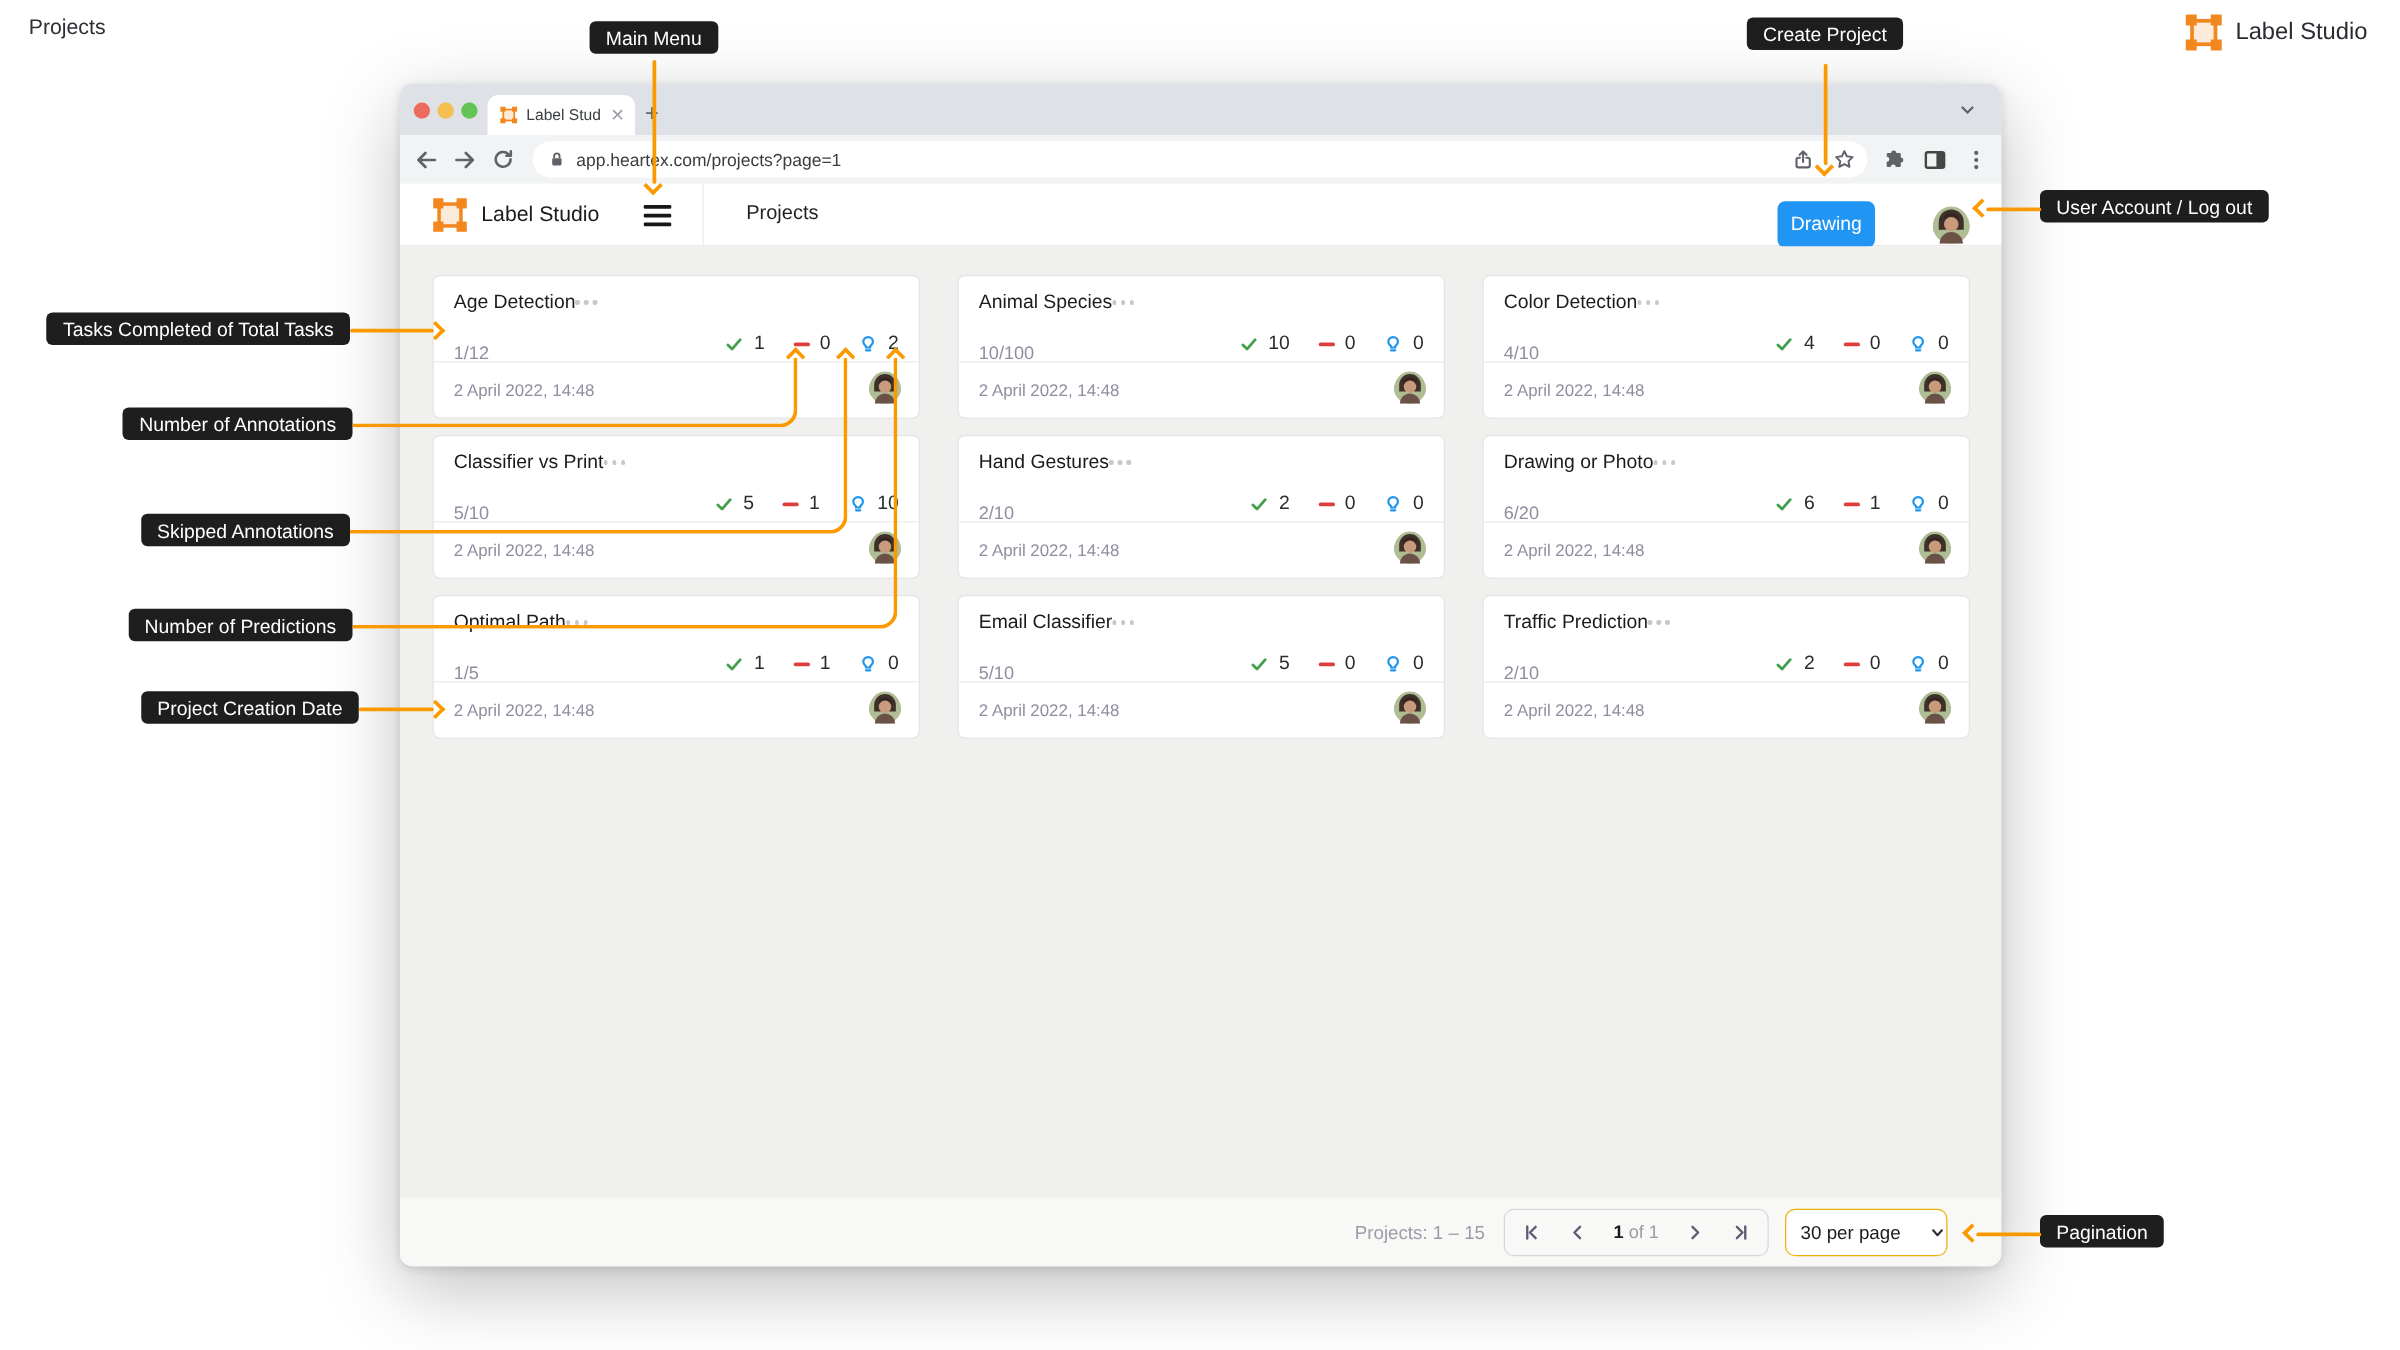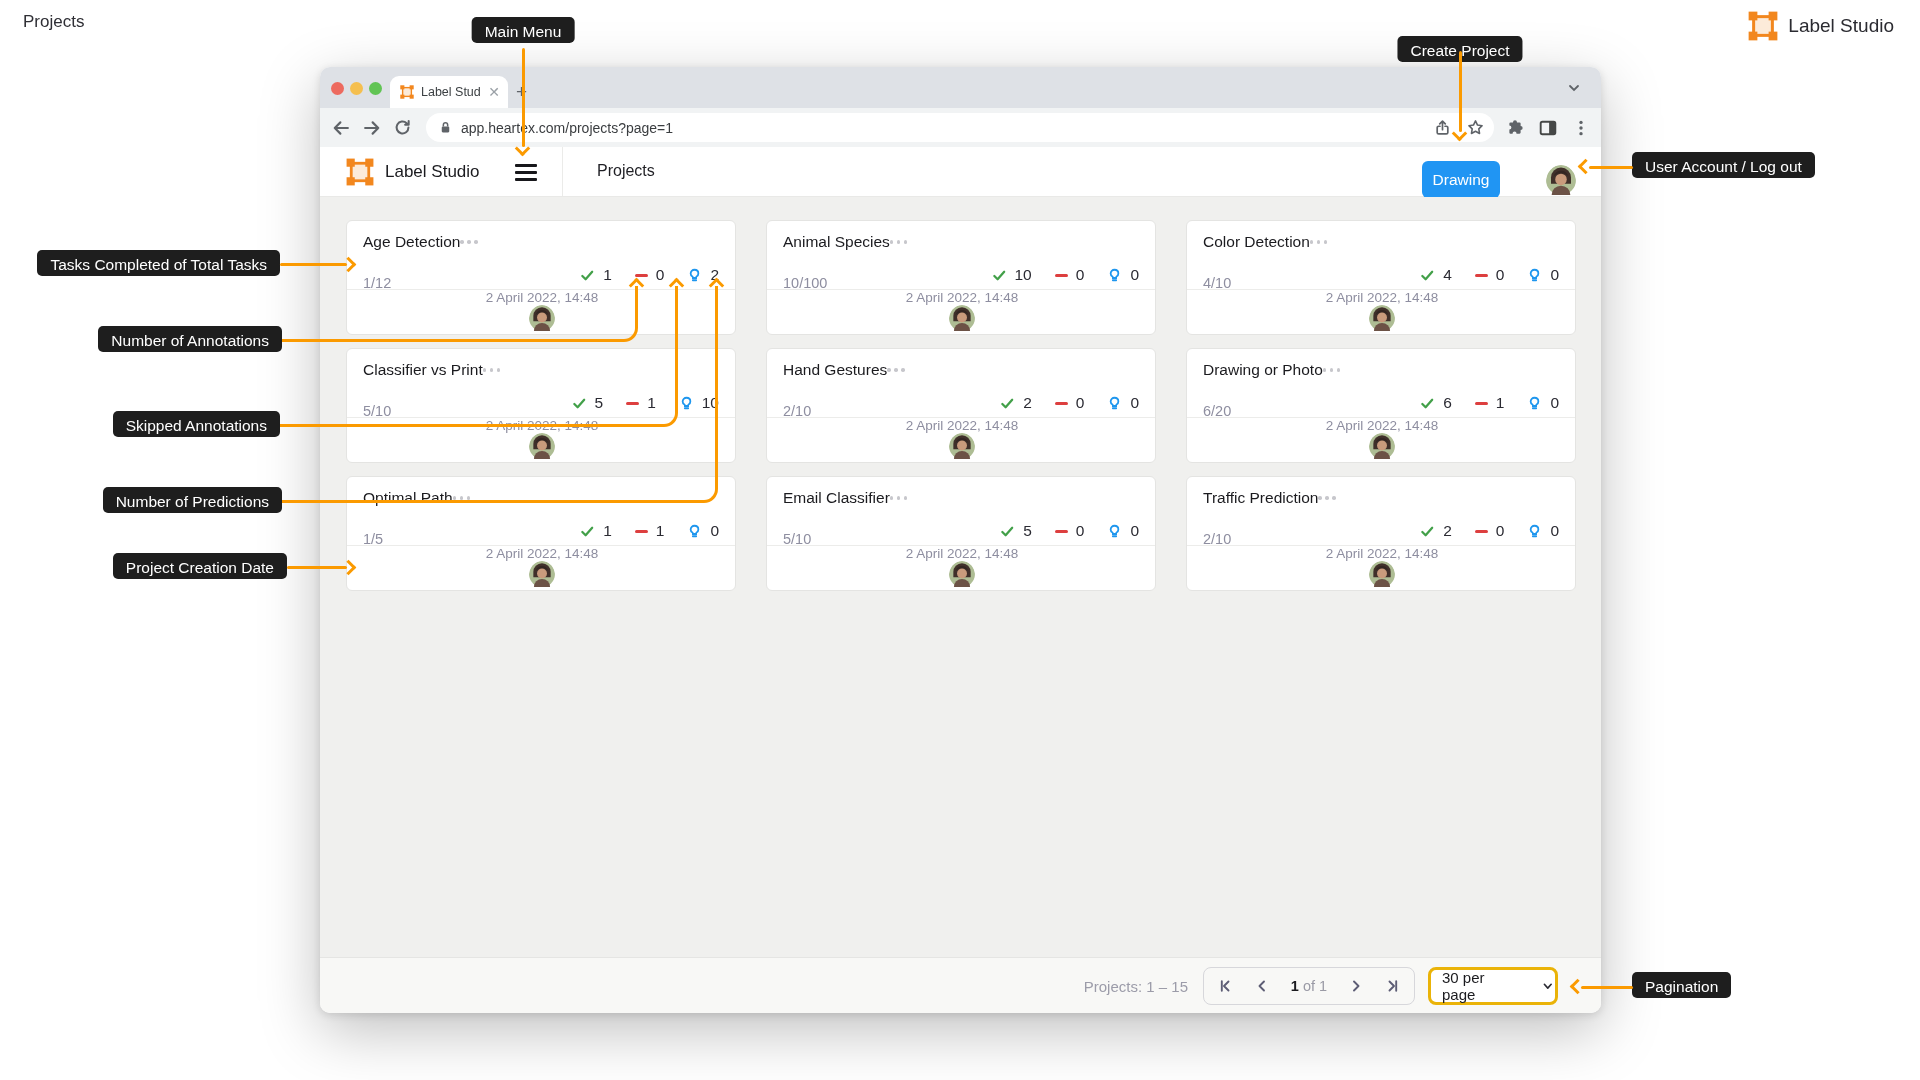--- a/index.html
+++ b/index.html
@@ -56,35 +56,35 @@
   .trow{display:flex;justify-content:flex-start;align-items:center;}
   .ptitle{font-size:15.5px;font-weight:500;color:#1B1B1F;}
   .kebab{display:flex;gap:3.5px;padding:4px 0;}
   .kebab i{width:3.5px;height:3.5px;border-radius:50%;background:#C7C7CC;}
   .srow{display:flex;justify-content:space-between;align-items:center;margin-top:8px;}
   .progress{font-size:14.5px;color:var(--gray-text);margin-top:16px;}
   .stats{display:flex;align-items:center;gap:8px;font-size:15.5px;color:#2B2B33;}
   .stats .gap{width:7px;}
   .minus{width:13px;height:3px;border-radius:2px;background:var(--red);}
   .card-footer{position:absolute;left:0;right:0;bottom:0;height:45px;border-top:1px solid #ECECEA;
-    display:flex;align-items:center;justify-content:space-between;padding:0 14px 0 16px;flex-direction:column;}
+    display:flex;align-items:center;justify-content:space-between;padding:0 14px 0 16px;}
   .pdate{font-size:13.5px;color:var(--gray-text);}
 
   .avatar{border-radius:50%;overflow:hidden;display:block;}
 
   
   .appfooter{left:0;top:890px;right:0;height:56px;background:#F8F8F6;border-top:1px solid #E5E5E3;
     border-radius:0 0 10px 10px;}
   .range{right:413px;top:20px;font-size:15px;color:#9C9CA9;}
   .pager{left:883px;top:9px;width:212px;height:38px;border:1px solid #D7D7DB;border-radius:8px;
     display:flex;align-items:center;justify-content:space-between;padding:0 13px;}
   .pager .pg{cursor:pointer;display:flex;align-items:center;}
   .pageof{font-size:14.5px;color:#9A9AA5;}
   .pageof b{color:#1B1B1F;font-weight:700;}
-  .perpage{left:1108px;top:9px;width:130px;height:38px;background:#fff;border:3px solid #eab308;
+  .perpage{left:1108px;top:9px;width:130px;height:38px;background:#fff;border:1px solid #eab308;
     border-radius:8px;display:flex;align-items:center;justify-content:center;gap:22px;
     font-size:15px;color:#1B1B1F;cursor:pointer;padding-left:11px;}
 
   
   .callouts{position:absolute;inset:0;z-index:50;pointer-events:none;}
   .lbl{position:absolute;background:#1E1E1E;color:#fff;font-size:15.5px;padding:6px 13px 2px;
     border-radius:5px;white-space:nowrap;}
   .ln{position:absolute;background:var(--orange);border-radius:2px;}
   .corner{position:absolute;border-bottom:3px solid var(--orange);border-right:3px solid var(--orange);
     border-bottom-right-radius:14px;}
@@ -584,21 +584,21 @@
     </div>
   </div>
 </div>
 
 <div class="callouts">
 
   <div class="lbl" style="left:523px;top:17px;transform:translateX(-50%)">Main Menu</div>
   <div class="ln" style="left:521.5px;top:48px;width:3px;height:99px"></div>
   <div class="ch ch-down" style="left:517px;top:143px"></div>
 
-  <div class="lbl" style="left:1460px;top:36px;transform:translateX(-50%)">Create Project</div>
+  <div class="lbl" style="left:1460px;top:14px;transform:translateX(-50%)">Create Project</div>
   <div class="ln" style="left:1458.5px;top:51px;width:3px;height:81px"></div>
   <div class="ch ch-down" style="left:1454px;top:128px"></div>
 
   <div class="lbl" style="left:1632px;top:152px">User Account / Log out</div>
   <div class="ln" style="left:1589px;top:165.5px;width:44px;height:3px"></div>
   <div class="ch ch-left" style="left:1580px;top:161px"></div>
 
   <div class="lbl" style="right:1640px;top:250px">Tasks Completed of Total Tasks</div>
   <div class="ln" style="left:280px;top:263px;width:67px;height:3px"></div>
   <div class="ch ch-right" style="left:343px;top:259px"></div>

